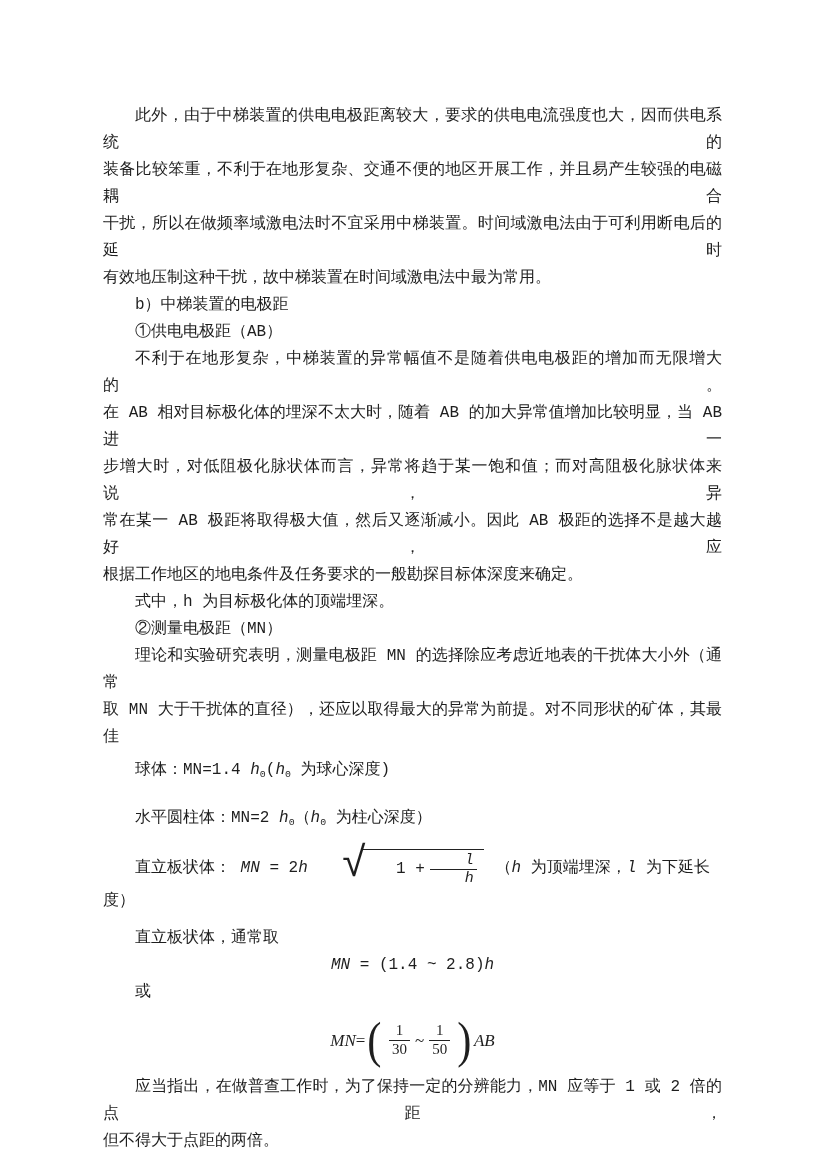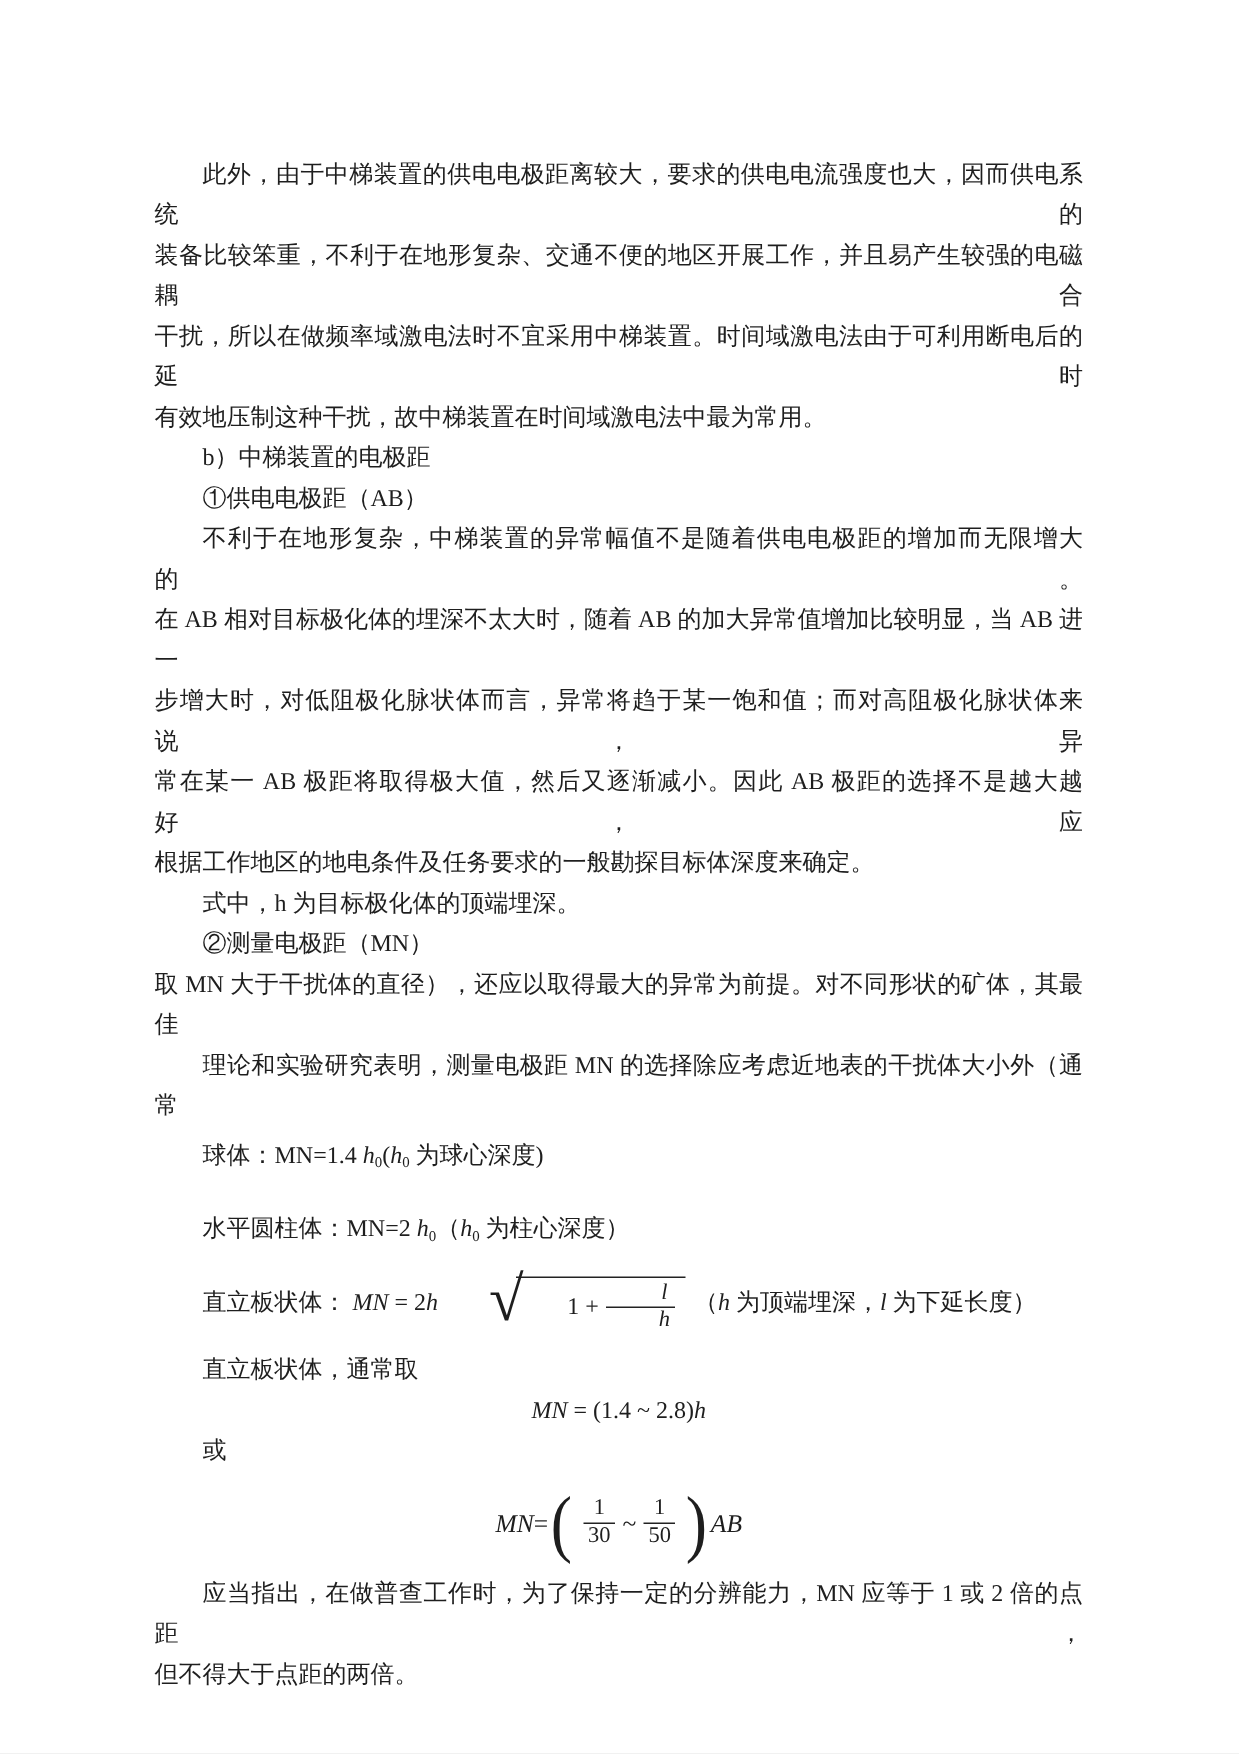--- a/index.html
+++ b/index.html
@@ -9,21 +9,21 @@
     width: 826px;
     height: 1169px;
     margin: 0;
     background: #ffffff;
     padding: 103px 104px 0 103px;
     font-family: "Liberation Serif", "DejaVu Serif", serif;
     font-size: 16px;
     line-height: 27px;
     color: #1e1e1e;
   }
-  .line { min-height: 27px; }
+  .line { min-height: 27px; font-family: Liberation Mono, monospace; }
   .fill { text-align: justify; text-align-last: justify; }
   .indent { text-indent: 2em; }
   .center { text-align: center; text-indent: 0; }
   .it { font-style: italic; }
   .sub { font-size: 0.62em; vertical-align: -0.32em; }
   .mt6 { margin-top: 6px; }
   .mt8 { margin-top: 8px; }
   .mt10 { margin-top: 10px; }
   .mt12 { margin-top: 12px; }
   .mt17 { margin-top: 17px; }
@@ -68,22 +68,22 @@
     <div class="line fill">在 AB 相对目标极化体的埋深不太大时，随着 AB 的加大异常值增加比较明显，当 AB 进一</div>
     <div class="line fill">步增大时，对低阻极化脉状体而言，异常将趋于某一饱和值；而对高阻极化脉状体来说，异</div>
     <div class="line fill">常在某一 AB 极距将取得极大值，然后又逐渐减小。因此 AB 极距的选择不是越大越好，应</div>
     <div class="line">根据工作地区的地电条件及任务要求的一般勘探目标体深度来确定。</div>
   </div>
 
   <div class="line indent">式中，h 为目标极化体的顶端埋深。</div>
   <div class="line indent">②测量电极距（MN）</div>
 
   <div>
+    <div class="line fill indent">理论和实验研究表明，测量电极距 MN 的选择除应考虑近地表的干扰体大小外（通常</div>
     <div class="line fill">取 MN 大于干扰体的直径），还应以取得最大的异常为前提。对不同形状的矿体，其最佳</div>
-    <div class="line fill indent">理论和实验研究表明，测量电极距 MN 的选择除应考虑近地表的干扰体大小外（通常</div>
   </div>
 
   <div class="line indent mt6"><span>球体：MN=1.4 </span><span class="it">h</span><span class="sub">0</span><span>(</span><span class="it">h</span><span class="sub">0</span><span> 为球心深度)</span></div>
 
   <div class="line indent mt17"><span>水平圆柱体：MN=2 </span><span class="it">h</span><span class="sub">0</span><span>（</span><span class="it">h</span><span class="sub">0</span><span> 为柱心深度）</span></div>
 
   <div class="line indent mt12">
     <span>直立板状体：</span>
     <span class="it">MN</span><span> = 2</span><span class="it">h</span><span class="sqrt">
         <span class="sqrt-rad">√</span>

